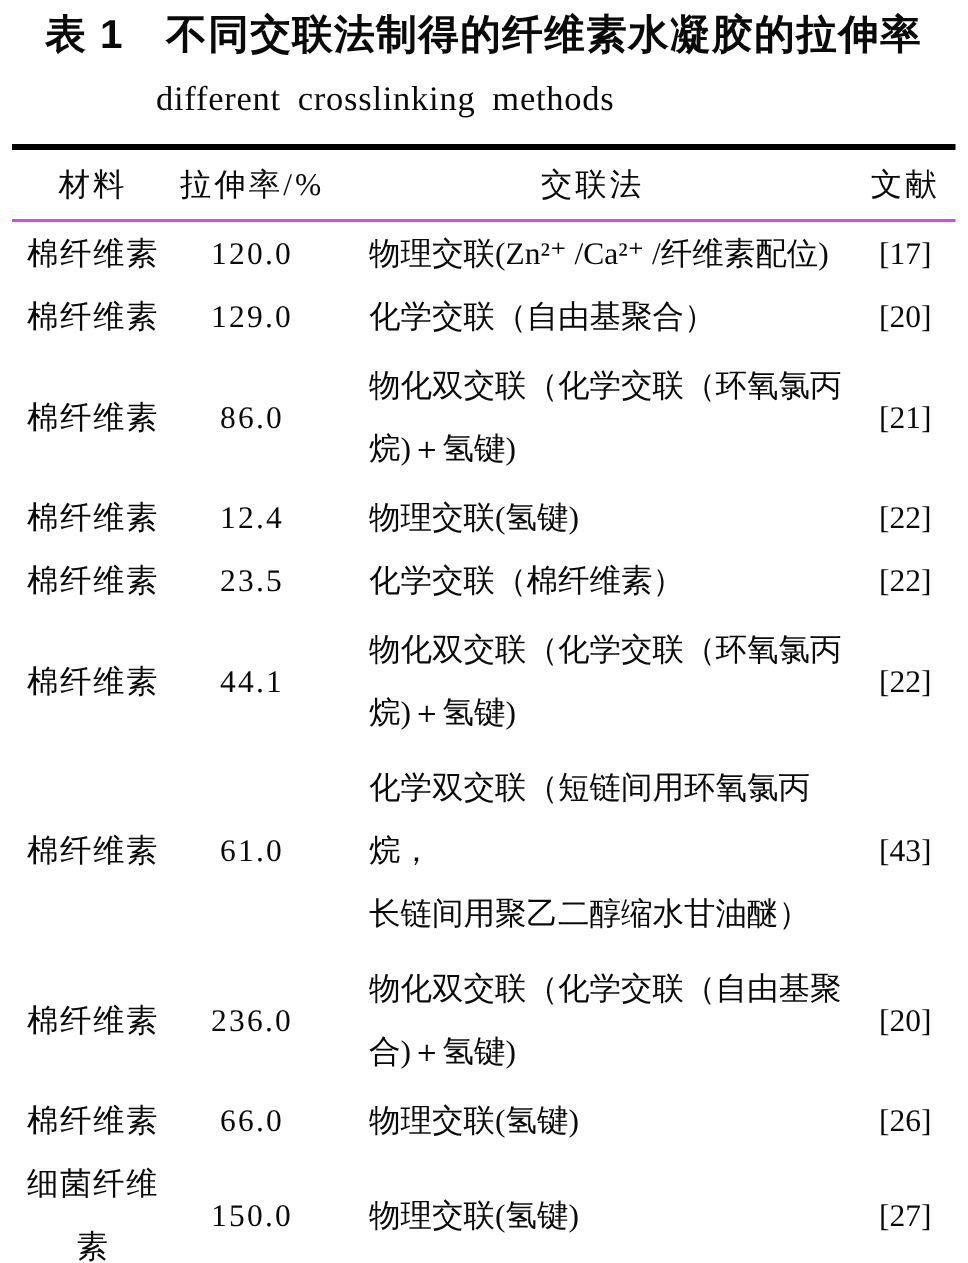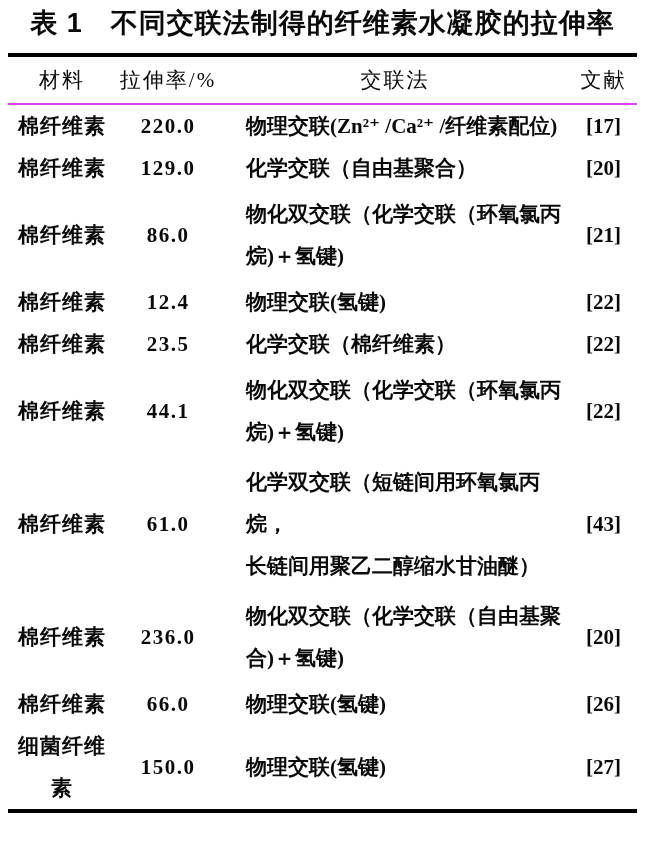--- a/index.html
+++ b/index.html
@@ -56,58 +56,58 @@
     font-weight: normal;
     border-bottom: 2px solid #d946ef;
     height: 44px;
     text-align: center;
     letter-spacing: 2px;
   }
   tbody td {
     vertical-align: middle;
     line-height: 42px;
     padding: 0;
-    font-weight: bold;
   }
   tbody tr.double td { padding: 4px 0; }
   td.material { text-align: center; letter-spacing: 1px; }
   td.ratio    { text-align: center; letter-spacing: 1.5px; }
   td.method   { text-align: left; padding-left: 26px; white-space: pre-line; }
   tbody tr.double td.method { padding-left: 26px; }
   td.ref      { text-align: center; }
 </style>
 </head>
 <body>
 
 <div class="page">
 
   <div class="cn-title">表 1　不同交联法制得的纤维素水凝胶的拉伸率</div>
 
   <div class="en-title">
+    <div class="en-line2">different crosslinking methods</div>
   </div>
 
   <table class="data-table">
     <colgroup>
       <col class="c-material">
       <col class="c-ratio">
       <col class="c-method">
       <col class="c-ref">
     </colgroup>
     <thead>
       <tr>
         <th>材料</th>
         <th>拉伸率/%</th>
         <th>交联法</th>
         <th>文献</th>
       </tr>
     </thead>
     <tbody>
         <tr>
     <td class="material">棉纤维素</td>
-    <td class="ratio">220.0</td>
+    <td class="ratio">120.0</td>
     <td class="method">物理交联(Zn²⁺ /Ca²⁺ /纤维素配位)</td>
     <td class="ref">[17]</td>
   </tr>
         <tr>
     <td class="material">棉纤维素</td>
     <td class="ratio">129.0</td>
     <td class="method">化学交联（自由基聚合）</td>
     <td class="ref">[20]</td>
   </tr>
         <tr class="double">

